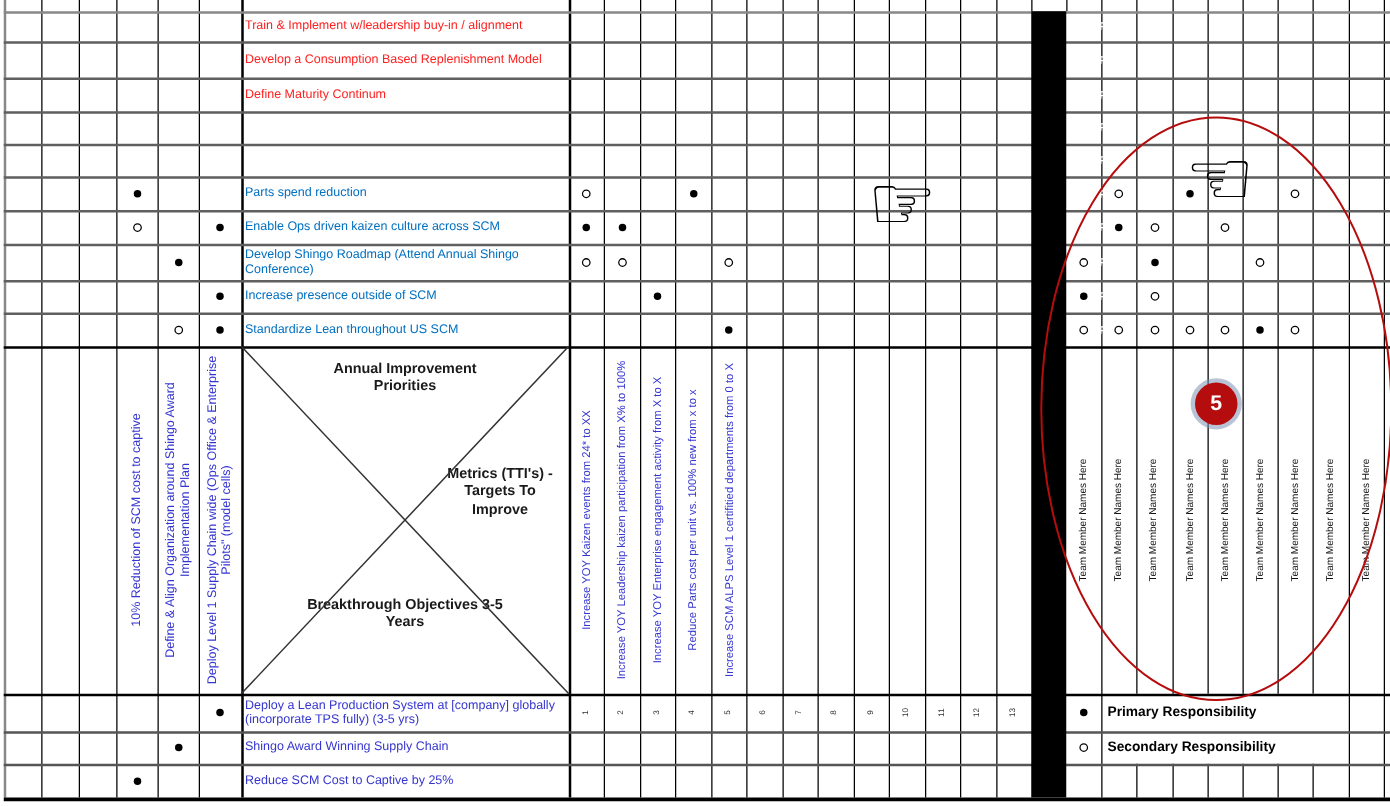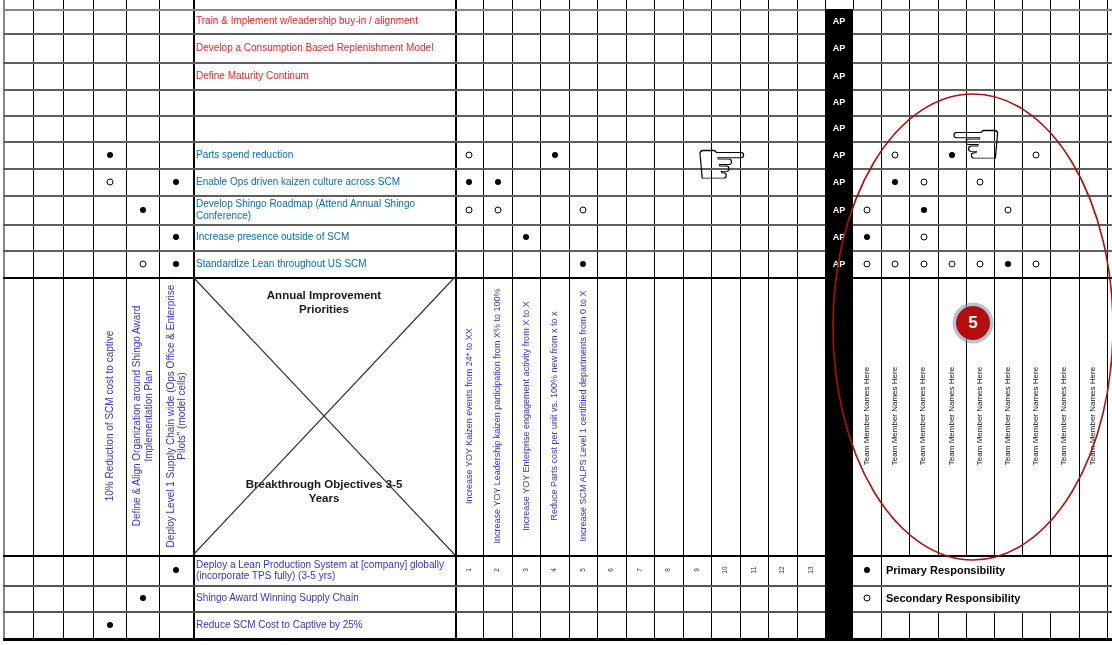--- a/index.html
+++ b/index.html
@@ -9,35 +9,36 @@
   }
   .abs{position:absolute;}
   .cell-label{position:absolute;display:flex;align-items:center;font-size:10px;line-height:1.15;
     padding:0 2px 0 3px;box-sizing:border-box;}
   .dotP{position:absolute;width:6px;height:6px;background:#000;border-radius:50%;transform:translate(-50%,-50%);}
   .dotS{position:absolute;width:7px;height:7px;border:1.5px solid #000;background:#fff;border-radius:50%;
     transform:translate(-50%,-50%);box-sizing:border-box;}
   .vwrap{position:absolute;overflow:visible;}
   .vin{position:absolute;left:0;top:0;transform-origin:0 0;display:flex;align-items:center;justify-content:center;
     text-align:center;line-height:1.12;}
-  .ap{position:absolute;color:#fff;font-weight:bold;font-size:9px;display:flex;align-items:center;justify-content:center;}
+  .ap{position:absolute;color:#fff;font-weight:bold;font-size:9px;display:flex;align-items:center;justify-content:center;margin-left:40px;}
   .boxlabel{position:absolute;font-weight:bold;font-size:11.5px;color:#1a1a1a;text-align:center;line-height:1.25;}
   .legend-label{position:absolute;font-weight:bold;font-size:11px;display:flex;align-items:center;}
   .hand{position:absolute;color:#000;line-height:1;}
   #badge{position:absolute;width:34px;height:34px;border-radius:50%;background:#b50d0d;color:#fff;
     font-weight:bold;font-size:17px;display:flex;align-items:center;justify-content:center;
     box-shadow:0 0 0 3.5px rgba(125,145,180,0.55);}
   #annot-svg{position:absolute;left:0;top:0;pointer-events:none;}
 </style>
 </head>
 <body>
 
 <div id="sheet">
 
   <div class="boxlabel" style="left:244px;top:288px;width:160px;">Annual Improvement Priorities</div>
+  <div class="boxlabel" style="left:352px;top:372px;width:96px;">Metrics (TTI's) - Targets To Improve</div>
   <div class="boxlabel" style="left:244px;top:477px;width:160px;">Breakthrough Objectives 3-5 Years</div>
 
   <div class="legend-label" style="left:886px;top:585px;height:25px;">Secondary Responsibility</div>
   <div class="legend-label" style="left:886px;top:556px;height:28px;">Primary Responsibility</div>
 
 <div class="abs" style="left: 3px; top: 0px; width: 2px; height: 638px; background: rgb(136, 136, 136);"></div>
     <div class="abs" style="left: 33px; top: 0px; width: 1px; height: 638px; background: rgb(0, 0, 0);"></div>
     <div class="abs" style="left: 63px; top: 0px; width: 1px; height: 638px; background: rgb(0, 0, 0);"></div>
     <div class="abs" style="left: 93px; top: 0px; width: 1px; height: 638px; background: rgb(0, 0, 0);"></div>
     <div class="abs" style="left: 126px; top: 0px; width: 1px; height: 638px; background: rgb(0, 0, 0);"></div>

